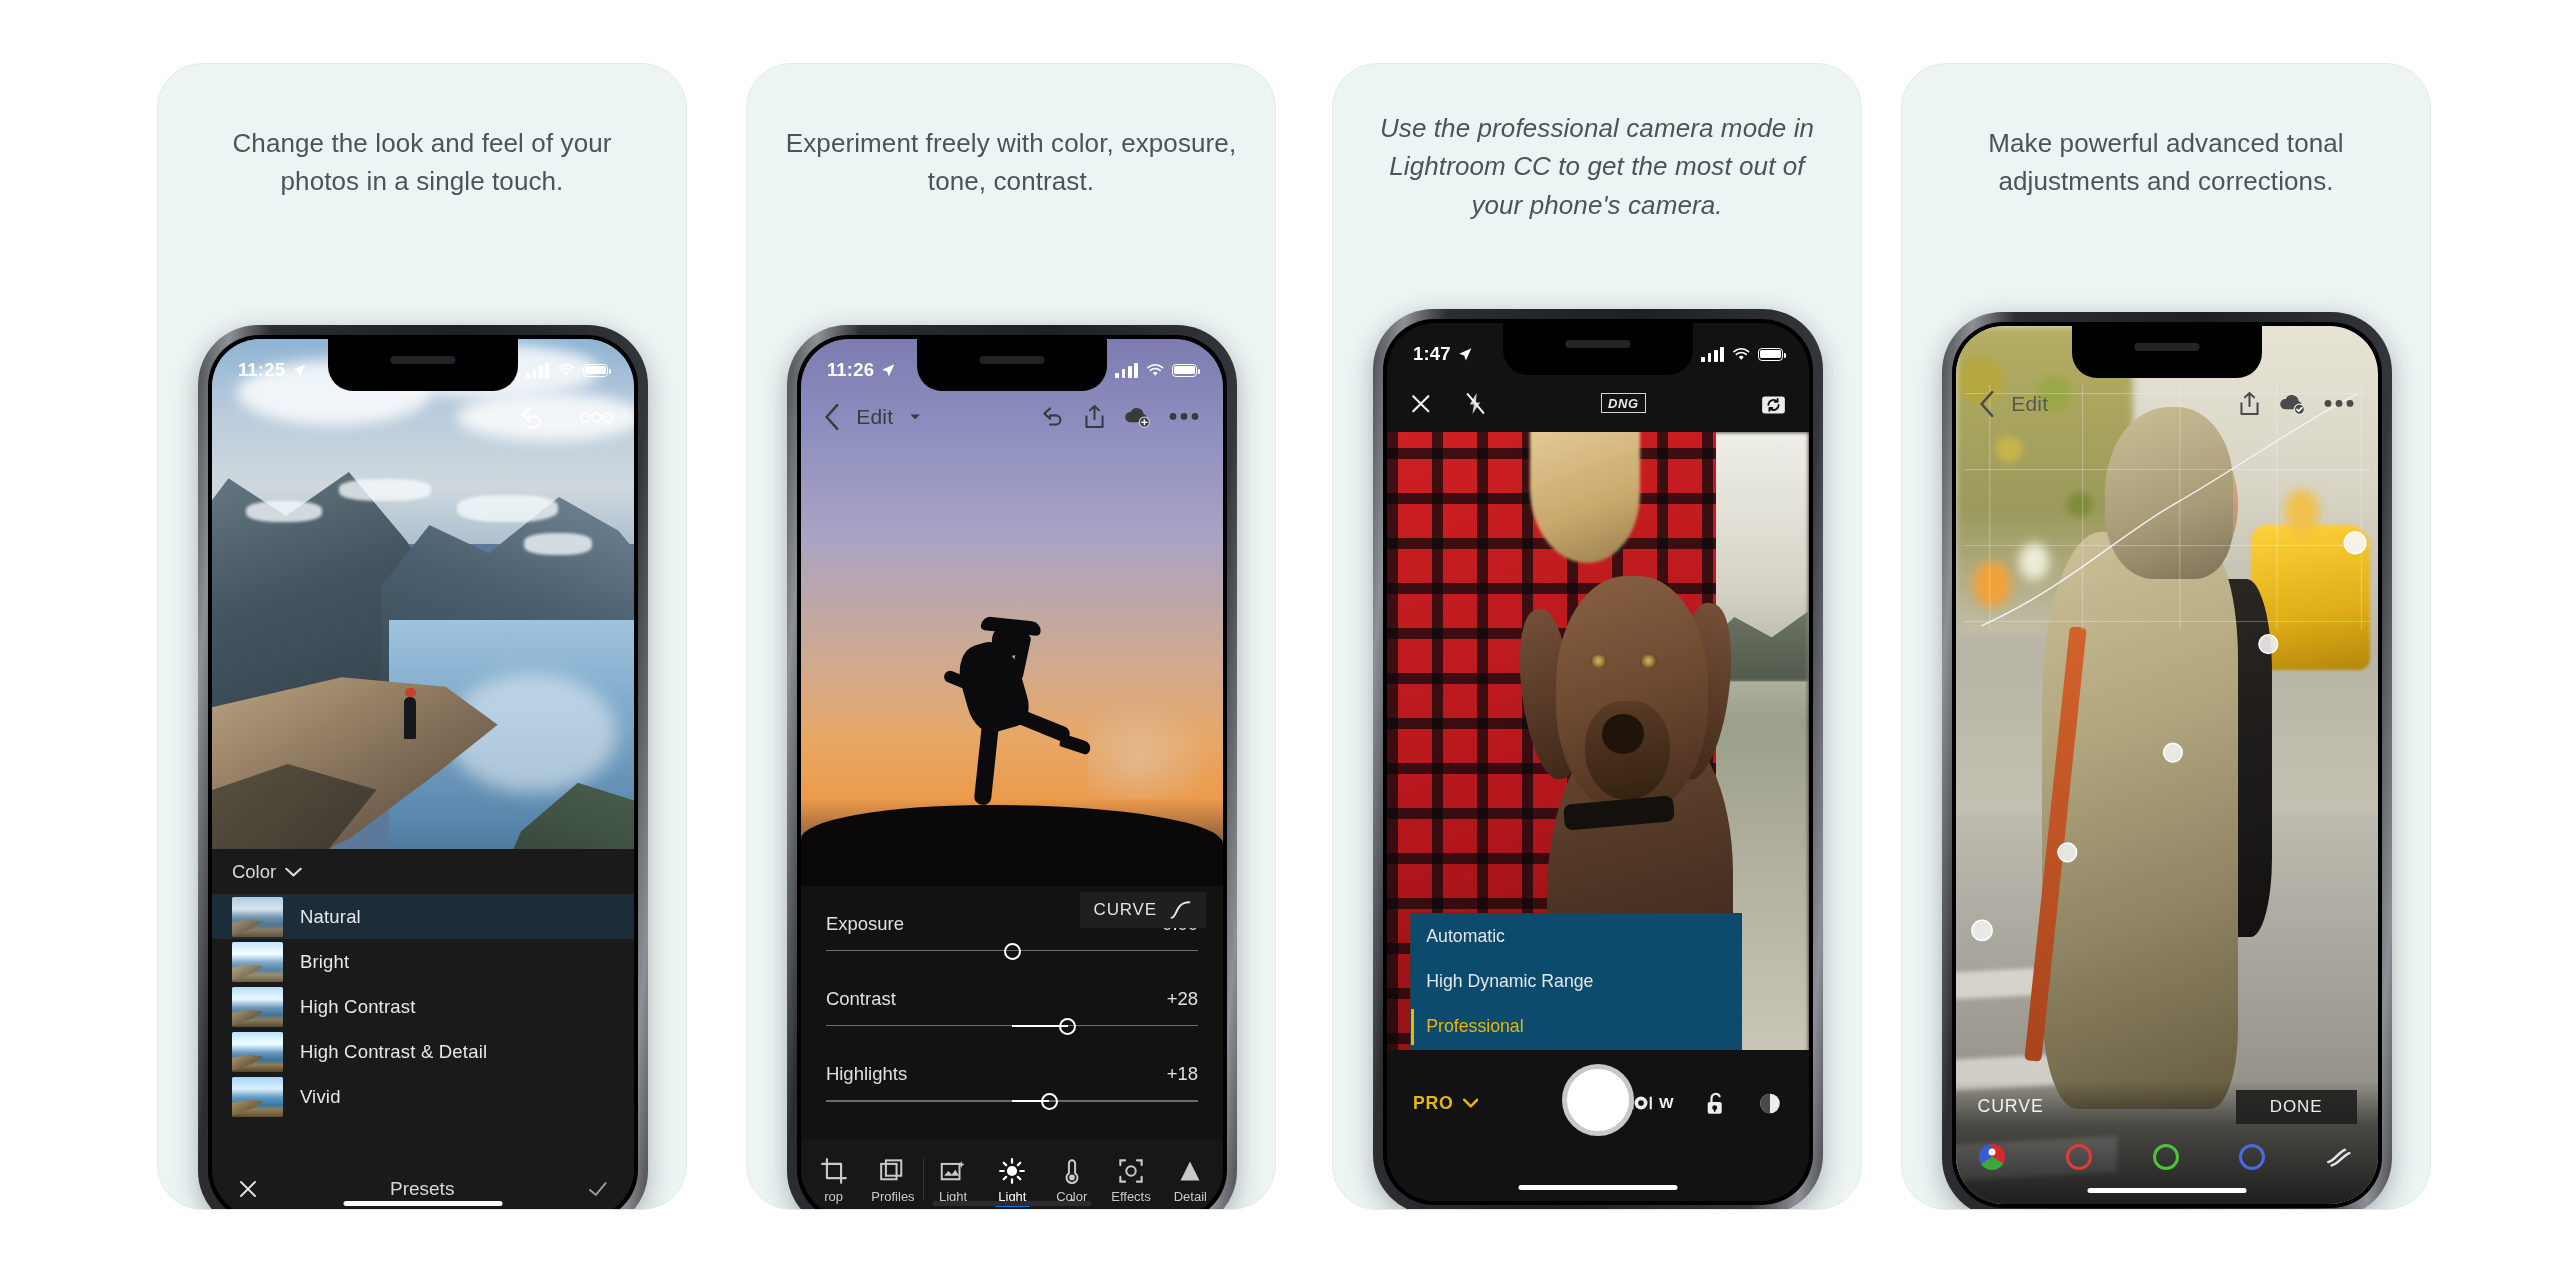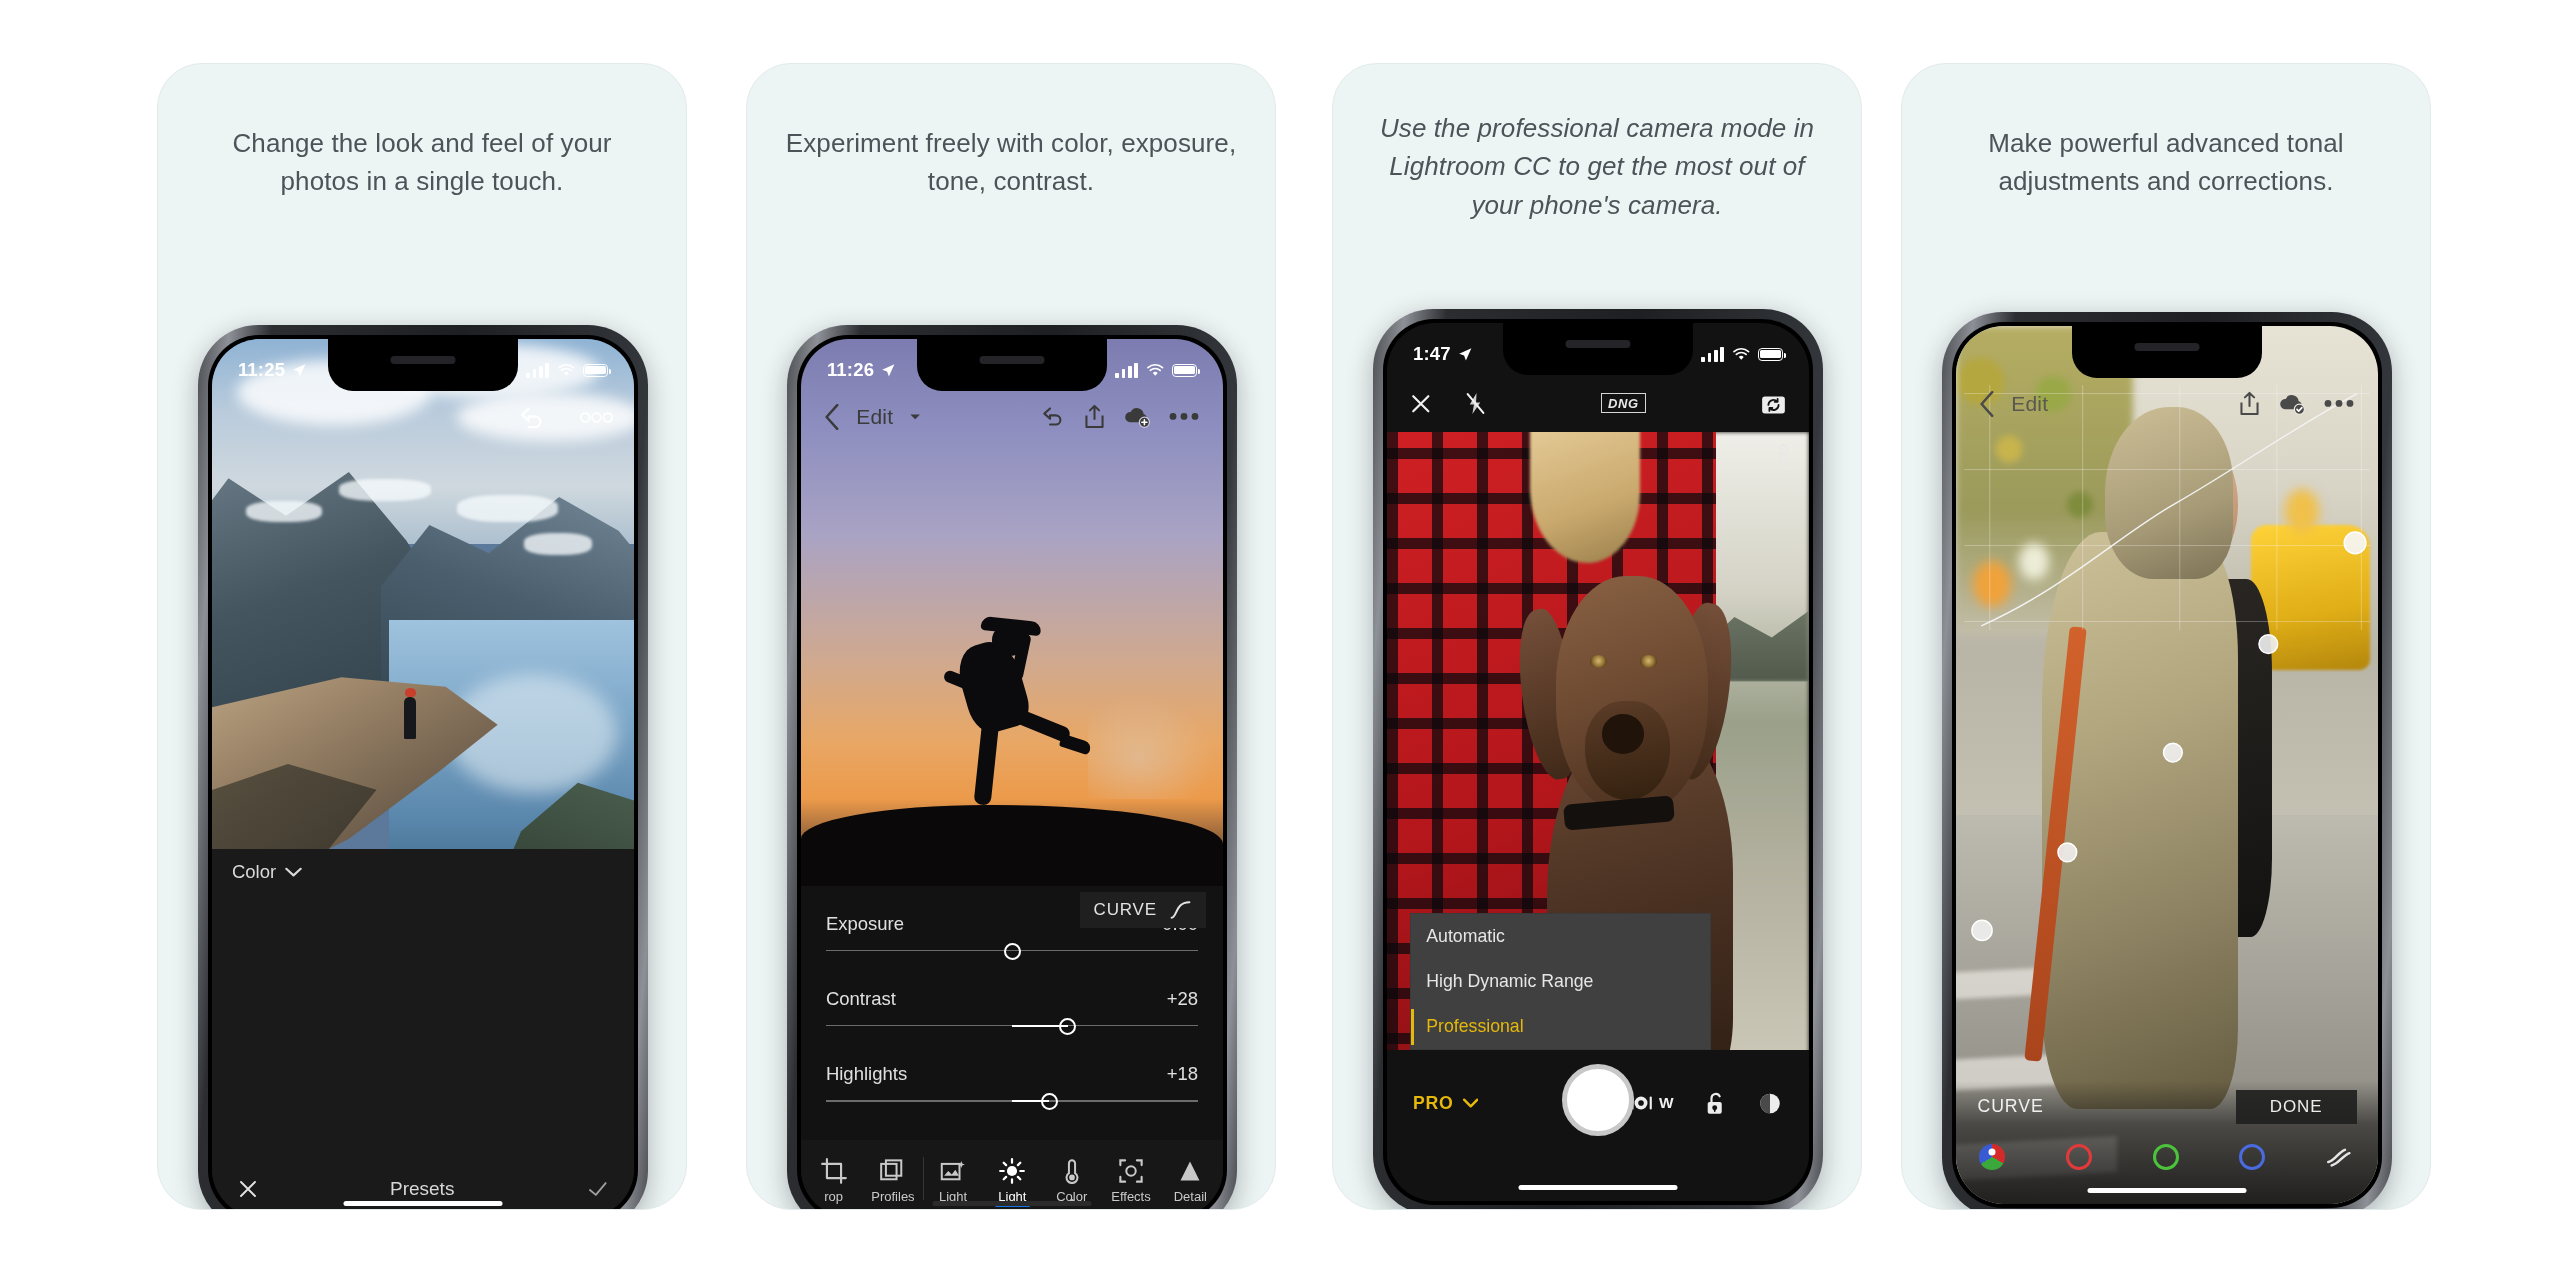--- a/index.html
+++ b/index.html
@@ -291,22 +291,22 @@
   
   .cam-top {
     position:absolute; left:0; right:0; top:52px; height: 57px; z-index:36;
     display:flex; align-items:center; padding: 0 23px; gap: 34px; background:#121212;
   }
   .dng-badge {
     border: 1.5px solid #d6d6d6; color:#e9e9e9; font-size: 13px;
     padding: 1.5px 6.2px; letter-spacing: 0.5px; font-weight:600;font-style:italic;
   }
   .cam-menu {
-    position:absolute; left: 23px; width: 301px; bottom: 151px; z-index:37;
-    background:#404040; border:0.8px solid #3a3a3a;
+    position:absolute; left: 23px; width: 332px; bottom: 151px; z-index:37;
+    background:#0c4a6e; border:0.8px solid #3a3a3a;
   }
   .cam-menu-item {
     height: 45px; display:flex; align-items:center; padding-left: 15.4px;
     color:#e6e6e6; font-size: 17.7px; position:relative;
   }
   .cam-menu-item.sel { color:#e5b80b; }
   .cam-menu-item.sel::before { content:""; position:absolute; left:0; top:4.6px; bottom:4.6px; width:3.1px; background:#e5b80b; }
   .cam-bottom {
     position:absolute; left:0; right:0; bottom:0; height: 151px; background:#121212; z-index:36;
   }
@@ -420,20 +420,42 @@
             <circle cx="28" cy="6" r="4.2" stroke="#fff" stroke-width="1.7" fill="none"></circle>
               </svg>
         </div>
 
         <div class="p1-panel">
           <div class="p1-sectionrow">
             <span>Color</span>
             <svg width="17" height="10.8" viewBox="0 0 14 9">
               <path d="M1 1.5 7 7l6-5.5" stroke="#d9d9d9" stroke-width="1.8" fill="none" stroke-linecap="round" stroke-linejoin="round"></path>
                 </svg>
+          </div>
+          <div class="preset-list">
+            <div class="preset-item sel">
+              <div class="preset-thumb"></div>
+              <div class="preset-label">Natural</div>
+            </div>
+            <div class="preset-item">
+              <div class="preset-thumb b1"></div>
+              <div class="preset-label">Bright</div>
+            </div>
+            <div class="preset-item">
+              <div class="preset-thumb b2"></div>
+              <div class="preset-label">High Contrast</div>
+            </div>
+            <div class="preset-item">
+              <div class="preset-thumb b3"></div>
+              <div class="preset-label">High Contrast &amp; Detail</div>
+            </div>
+            <div class="preset-item">
+              <div class="preset-thumb b4"></div>
+              <div class="preset-label">Vivid</div>
+            </div>
           </div>
           <div class="p1-footer">
             <svg width="20" height="20" viewBox="0 0 20 20">
               <path d="M3 3 17 17M17 3 3 17" stroke="#e2e2e2" stroke-width="1.9" stroke-linecap="round"></path>
                 </svg>
             <span>Presets</span>
             <svg width="21.6" height="20" viewBox="0 0 22 20">
               <path d="M3 11 9 16 19 4" stroke="#9e9e9e" stroke-width="1.9" fill="none" stroke-linecap="round" stroke-linejoin="round"></path>
                 </svg>
           </div>

